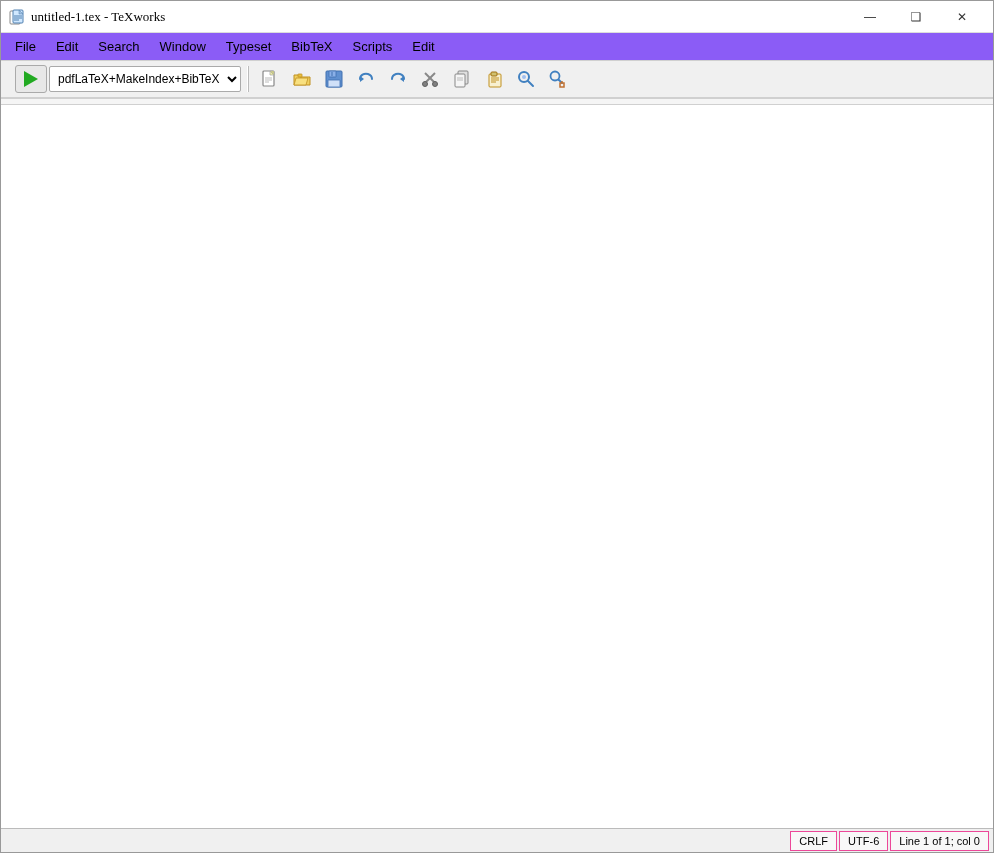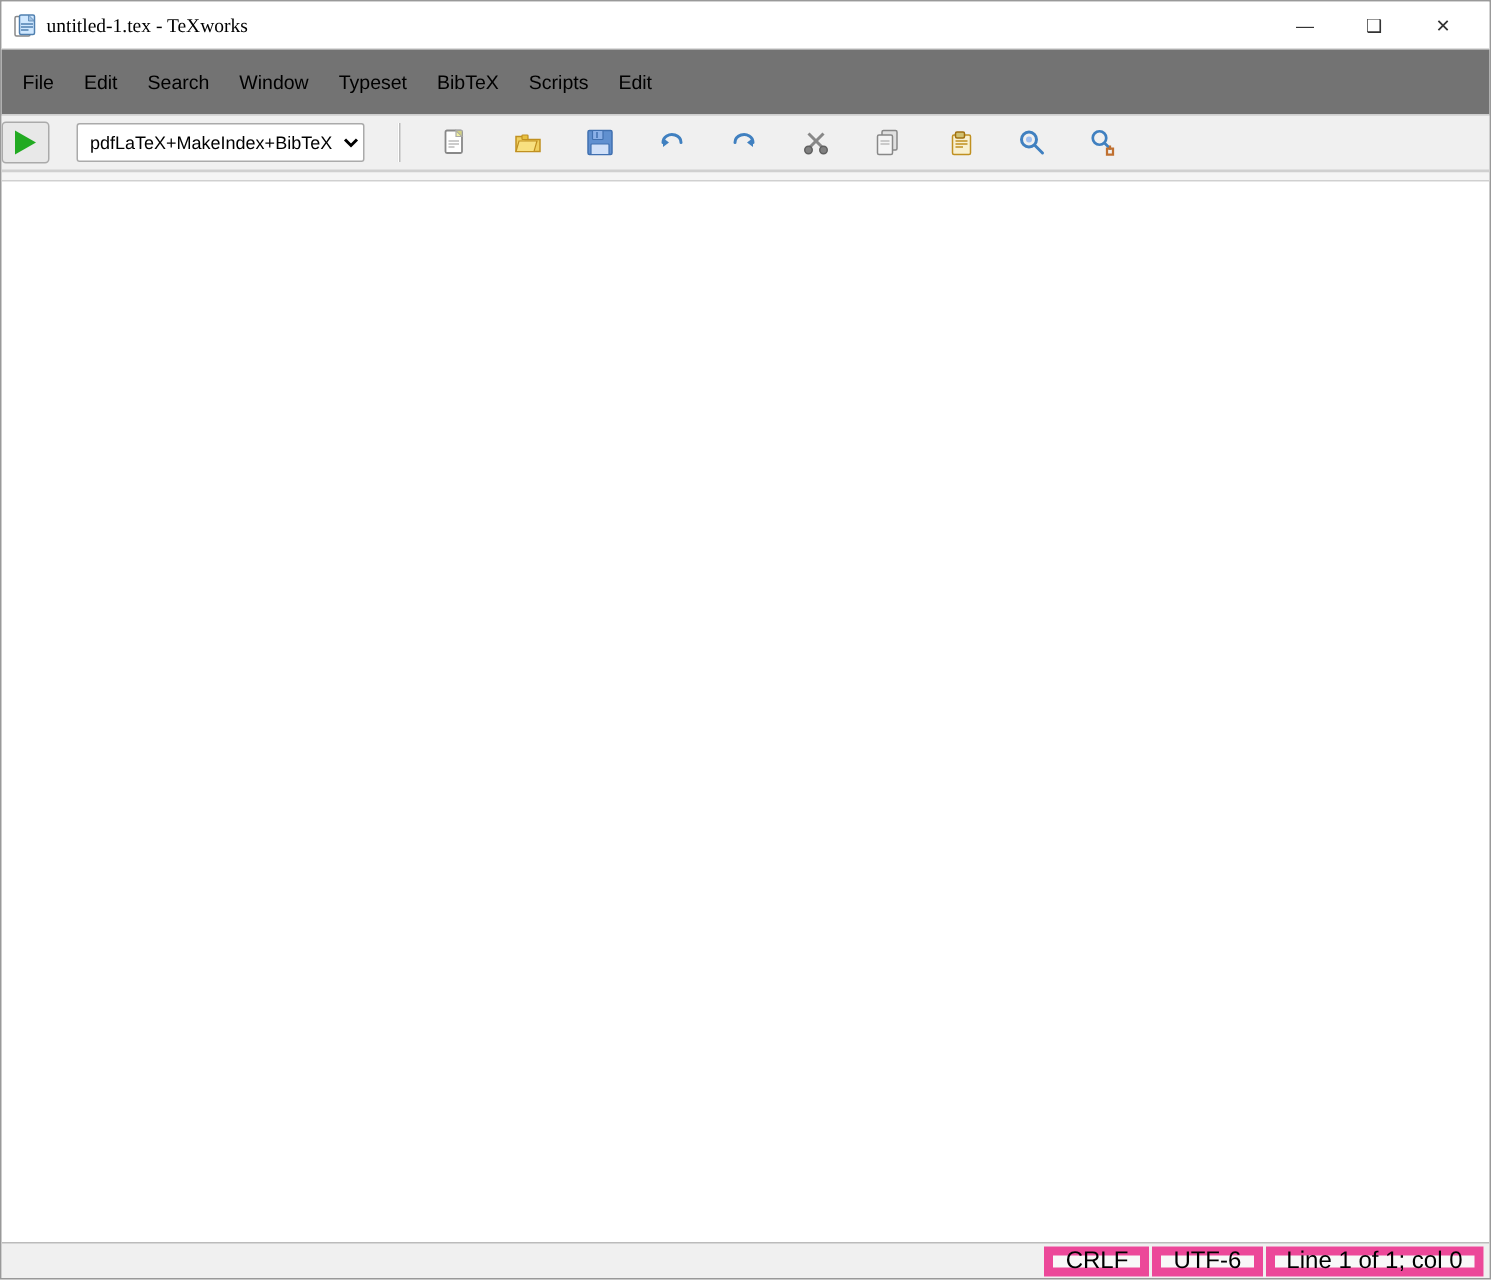--- a/index.html
+++ b/index.html
@@ -52,45 +52,45 @@
       cursor: pointer;
       display: flex;
       align-items: center;
       justify-content: center;
       font-size: 12px;
       color: #333;
     }
 
     
     #menu-bar {
-      background: #737373;
-      height: 44px;
+      background: #8b5cf6;
+      height: 28px;
       display: flex;
       align-items: center;
       padding: 0 4px;
       border-bottom: 1px solid #d0d0d0;
       user-select: none;
     }
     .menu-item {
       padding: 4px 10px;
       cursor: pointer;
       font-size: 13px;
       color: #000;
       border-radius: 2px;
     }
 
     
     #toolbar {
       background: #f0f0f0;
       height: 38px;
       display: flex;
       align-items: center;
-      padding: 2px 0;
+      padding: 2px 14px;
       border-bottom: 2px solid #d0d0d0;
-      gap: 18px;
+      gap: 2px;
     }
     #run-btn {
       width: 32px;
       height: 28px;
       background: #e8e8e8;
       border: 1px solid #aaa;
       border-radius: 3px;
       cursor: pointer;
       display: flex;
       align-items: center;
@@ -158,23 +158,23 @@
       background: #f0f0f0;
       height: 24px;
       border-top: 1px solid #bbb;
       display: flex;
       align-items: center;
       justify-content: flex-end;
       padding: 0 4px;
       gap: 2px;
     }
     .status-item {
-      border: 6px solid #ec4899;
+      border: 1px solid #ec4899;
       padding: 1px 8px;
-      font-size: 16px;
+      font-size: 11px;
       background: #f8f8f8;
       color: #000;
       height: 20px;
       display: flex;
       align-items: center;
     }
   </style>
 </head>
 <body>
 

